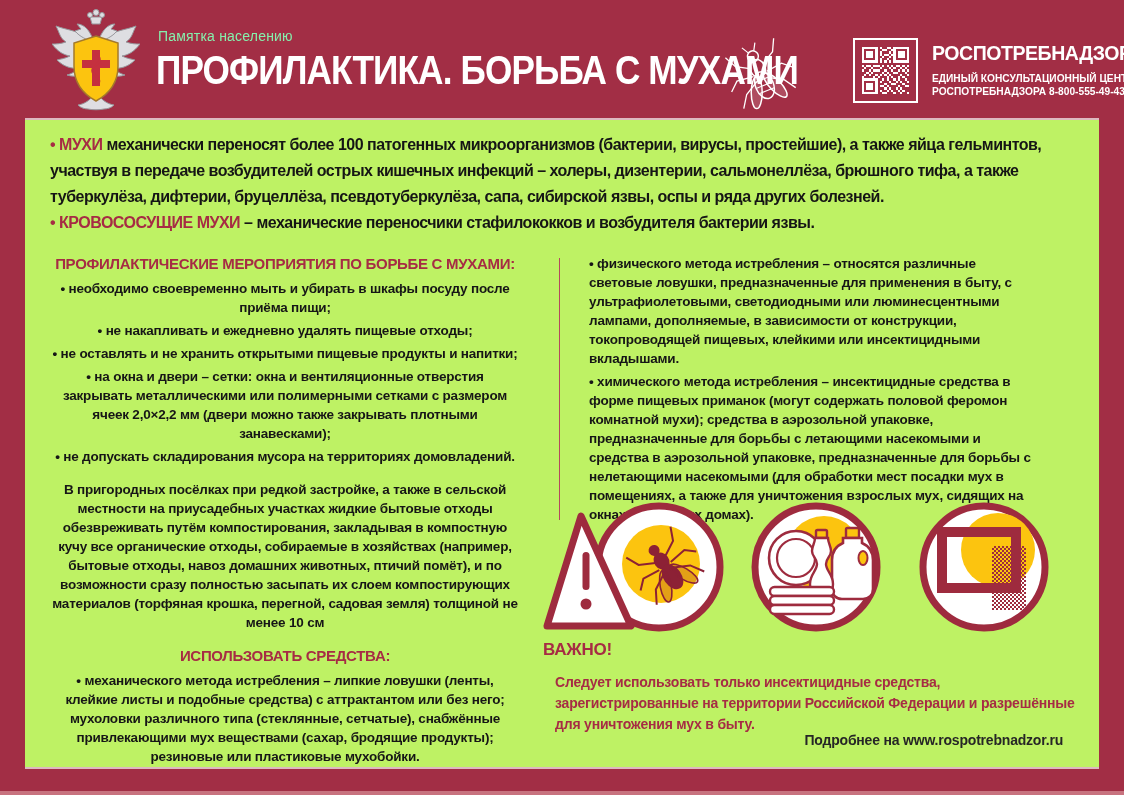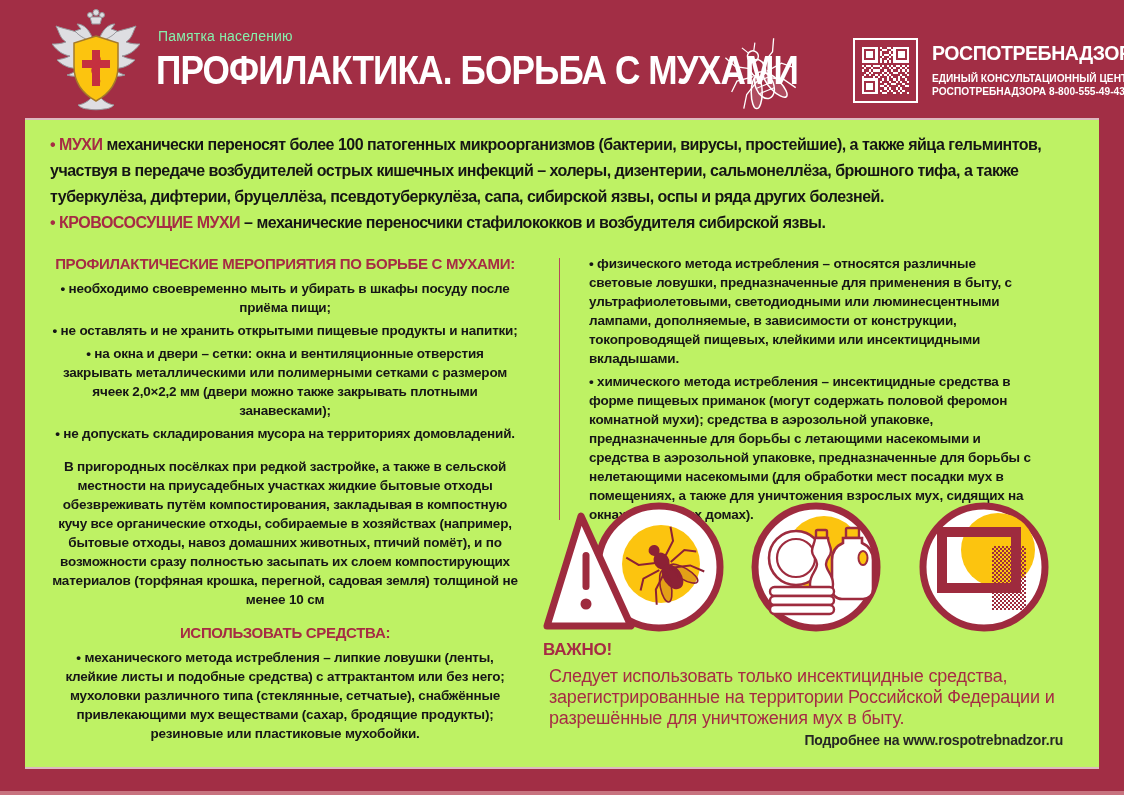--- a/index.html
+++ b/index.html
@@ -41,21 +41,21 @@
 
   .divider{position:absolute;left:534px;top:138px;height:262px;width:0;border-left:1px solid #b5495e;}
 
   .icons-row{position:absolute;left:516px;top:374px;display:flex;align-items:flex-start;}
   .icons-row svg{display:block;}
   .icon-gap2{margin-left:16px;}
   .icon-gap3{margin-left:22px;}
 
   .important{position:absolute;left:518px;top:520px;width:548px;color:#a62c44;}
   .important h3{margin:0 0 5px 0;font-size:17px;letter-spacing:-0.2px;}
-  .important p{margin:6px;font-size:18px;font-weight:normal;line-height:21px;letter-spacing:-0.2px;}
+  .important p{margin:12px;font-size:14px;font-weight:bold;line-height:21px;letter-spacing:-0.2px;}
 
   .more{position:absolute;right:36px;top:612px;font-size:14px;font-weight:bold;color:#262626;
         letter-spacing:-0.2px;}
 </style>
 </head>
 <body>
 
 <div class="poster">
 
   <div class="emblem">
@@ -143,26 +143,27 @@
     <div class="brand-sub">
       <div>ЕДИНЫЙ КОНСУЛЬТАЦИОННЫЙ ЦЕНТР</div>
       <div>РОСПОТРЕБНАДЗОРА 8-800-555-49-43</div>
     </div>
   </div>
 
   <div class="card">
 
     <div class="intro">
       <p><span class="lead">МУХИ</span><span>механически переносят более 100 патогенных микроорганизмов (бактерии, вирусы, простейшие), а также яйца гельминтов, участвуя в передаче возбудителей острых кишечных инфекций – холеры, дизентерии, сальмонеллёза, брюшного тифа, а также туберкулёза, дифтерии, бруцеллёза, псевдотуберкулёза, сапа, сибирской язвы, оспы и ряда других болезней.</span></p>
-      <p><span class="lead">КРОВОСОСУЩИЕ МУХИ</span><span>– механические переносчики стафилококков и возбудителя сибирской язвы.</span></p>
+      <p><span class="lead">КРОВОСОСУЩИЕ МУХИ</span><span>– механические переносчики стафилококков и возбудителя бактерии язвы.</span></p>
     </div>
 
     <div class="col col-left">
       <h3>ПРОФИЛАКТИЧЕСКИЕ МЕРОПРИЯТИЯ ПО БОРЬБЕ С МУХАМИ:</h3>
       <p class="bullet">необходимо своевременно мыть и убирать в шкафы посуду после приёма пищи;</p>
+      <p class="bullet">не накапливать и ежедневно удалять пищевые отходы;</p>
       <p class="bullet">не оставлять и не хранить открытыми пищевые продукты и напитки;</p>
       <p class="bullet">на окна и двери – сетки: окна и вентиляционные отверстия закрывать металлическими или полимерными сетками с размером ячеек 2,0×2,2 мм (двери можно также закрывать плотными занавесками);</p>
       <p class="bullet">не допускать складирования мусора на территориях домовладений.</p>
       <p class="para">В пригородных посёлках при редкой застройке, а также в сельской местности на приусадебных участках жидкие бытовые отходы обезвреживать путём компостирования, закладывая в компостную кучу все органические отходы, собираемые в хозяйствах (например, бытовые отходы, навоз домашних животных, птичий помёт), и по возможности сразу полностью засыпать их слоем компостирующих материалов (торфяная крошка, перегной, садовая земля) толщиной не менее 10 см</p>
       <h3 class="h2">ИСПОЛЬЗОВАТЬ СРЕДСТВА:</h3>
       <p class="bullet">механического метода истребления – липкие ловушки (ленты, клейкие листы и подобные средства) с аттрактантом или без него; мухоловки различного типа (стеклянные, сетчатые), снабжённые привлекающими мух веществами (сахар, бродящие продукты); резиновые или пластиковые мухобойки.</p>
     </div>
 
     <div class="divider"></div>
 

